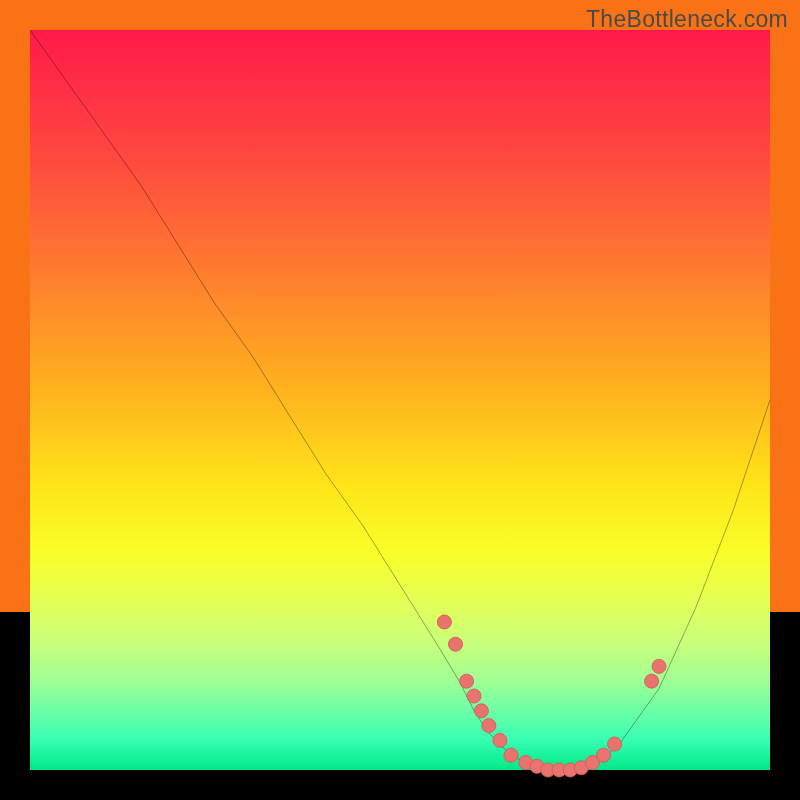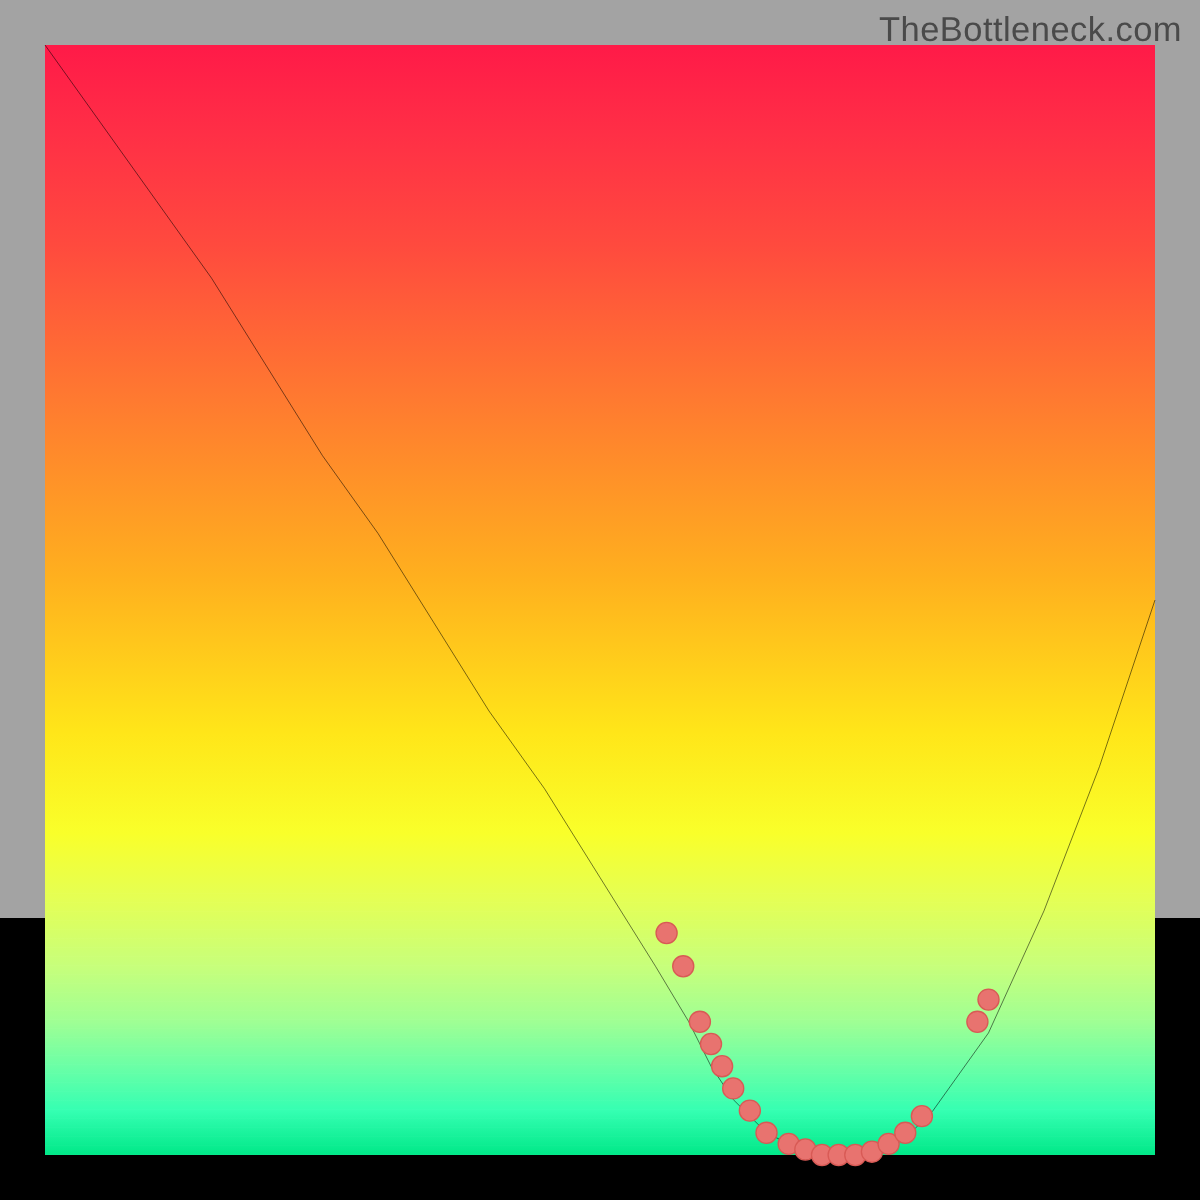--- a/index.html
+++ b/index.html
@@ -8,21 +8,21 @@
     background: #000;
     width: 800px;
     height: 800px;
     overflow: hidden;
     font-family: Arial, Helvetica, sans-serif;
   }
   .frame {
     position: relative;
     width: 800px;
     height: 612px;
-    background: #a3a3a3;
+    background: #f97316;
   }
   .watermark {
     position: absolute;
     top: 6px;
     right: 12px;
     color: #4a4a4a;
     font-size: 23px;
     font-weight: 500;
     letter-spacing: 0.3px;
     z-index: 5;

